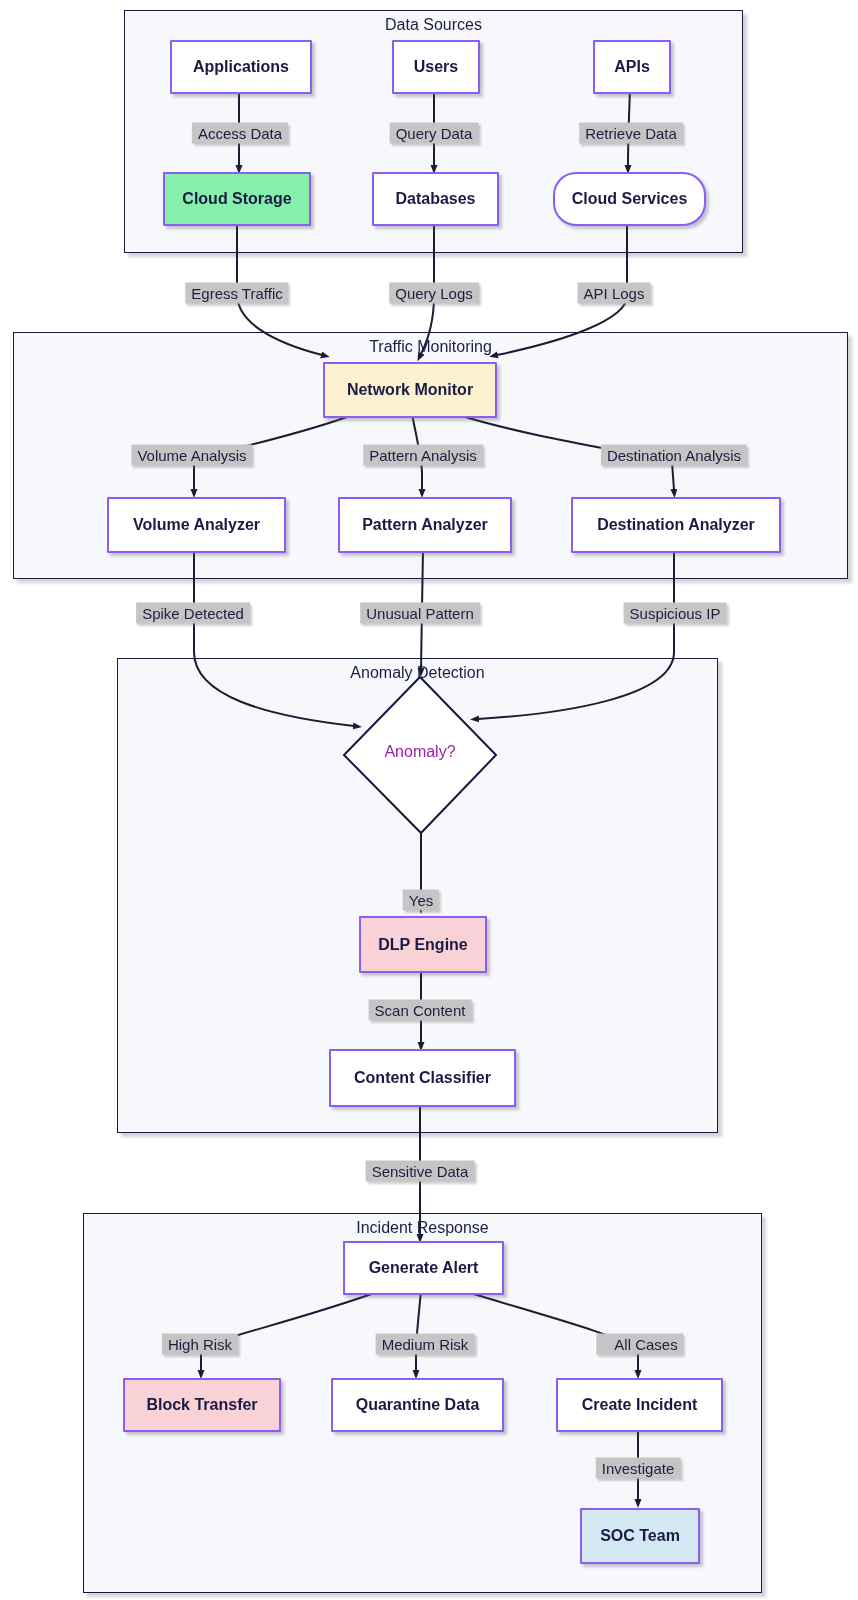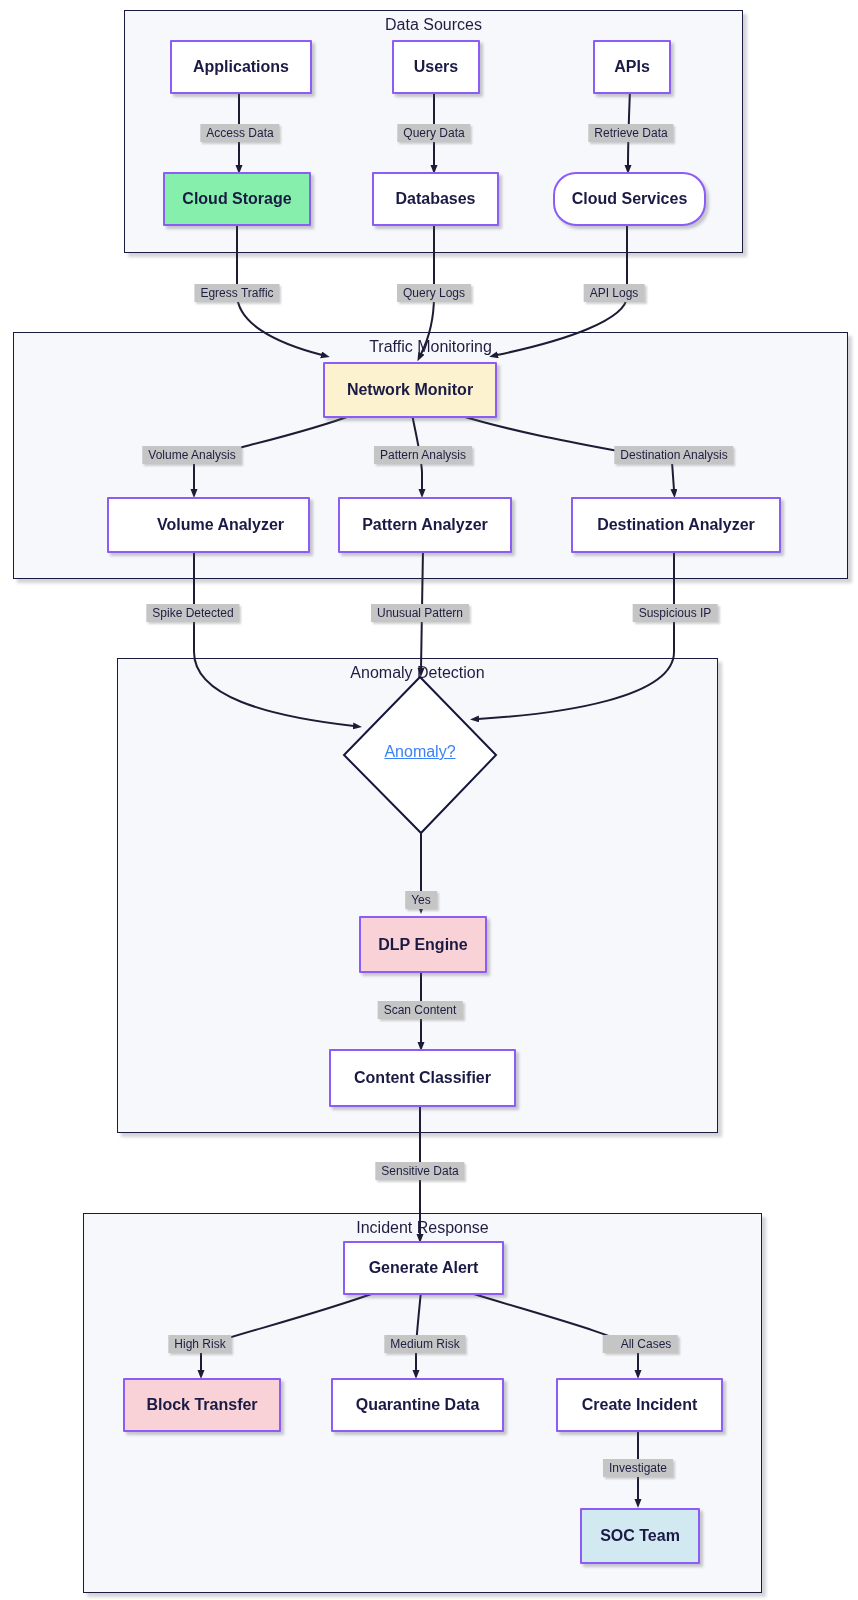--- a/index.html
+++ b/index.html
@@ -35,40 +35,40 @@
   .fill-yellow{background:#fcf2cf;}
   .fill-pink{background:#f8d2d7;}
   .fill-blue{background:#d3e9f2;}
   #n-applications{left:170px;top:40px;width:138px;height:50px;}
   #n-users{left:392px;top:40px;width:84px;height:50px;}
   #n-apis{left:593px;top:40px;width:74px;height:50px;}
   #n-cloud-storage{left:163px;top:172px;width:144px;height:50px;}
   #n-databases{left:372px;top:172px;width:123px;height:50px;}
   #n-cloud-services{left:553px;top:172px;width:149px;height:50px;border-radius:23px;}
   #n-network-monitor{left:323px;top:362px;width:170px;height:52px;}
-  #n-volume-analyzer{left:107px;top:497px;width:175px;height:52px;padding-left:24px;}
+  #n-volume-analyzer{left:107px;top:497px;width:175px;height:52px;}
   #n-pattern-analyzer{left:338px;top:497px;width:170px;height:52px;}
   #n-destination-analyzer{left:571px;top:497px;width:206px;height:52px;}
   #n-dlp-engine{left:359px;top:916px;width:124px;height:53px;}
   #n-content-classifier{left:329px;top:1049px;width:183px;height:54px;}
   #n-generate-alert{left:343px;top:1241px;width:157px;height:50px;}
   #n-block-transfer{left:123px;top:1378px;width:154px;height:50px;}
   #n-quarantine-data{left:331px;top:1378px;width:169px;height:50px;}
   #n-create-incident{left:556px;top:1378px;width:163px;height:50px;}
   #n-soc-team{left:580px;top:1508px;width:116px;height:52px;}
   
   .diamond-label{
     position:absolute;z-index:3;left:420px;top:752px;transform:translate(-50%,-50%);
-    font-size:16px;font-weight:500;color:#3b82f6;white-space:nowrap;text-decoration:underline;
+    font-size:16px;font-weight:500;color:#a21caf;white-space:nowrap;
   }
   
   .elabel{
     position:absolute;z-index:4;transform:translate(-50%,-50%);
     background:#c5c5c6;color:#1e1e40;padding:2px 6px;white-space:nowrap;
-    font-size:12px;font-weight:500;box-shadow:2px 2px 2px rgba(120,120,130,.35);
+    font-size:15px;font-weight:500;box-shadow:2px 2px 2px rgba(120,120,130,.35);
   }
 </style>
 </head>
 <body>
 
 <div class="canvas">
 
   <div class="subgraph" id="sg-data-sources">
     <div class="sg-title">Data Sources</div>
   </div>

